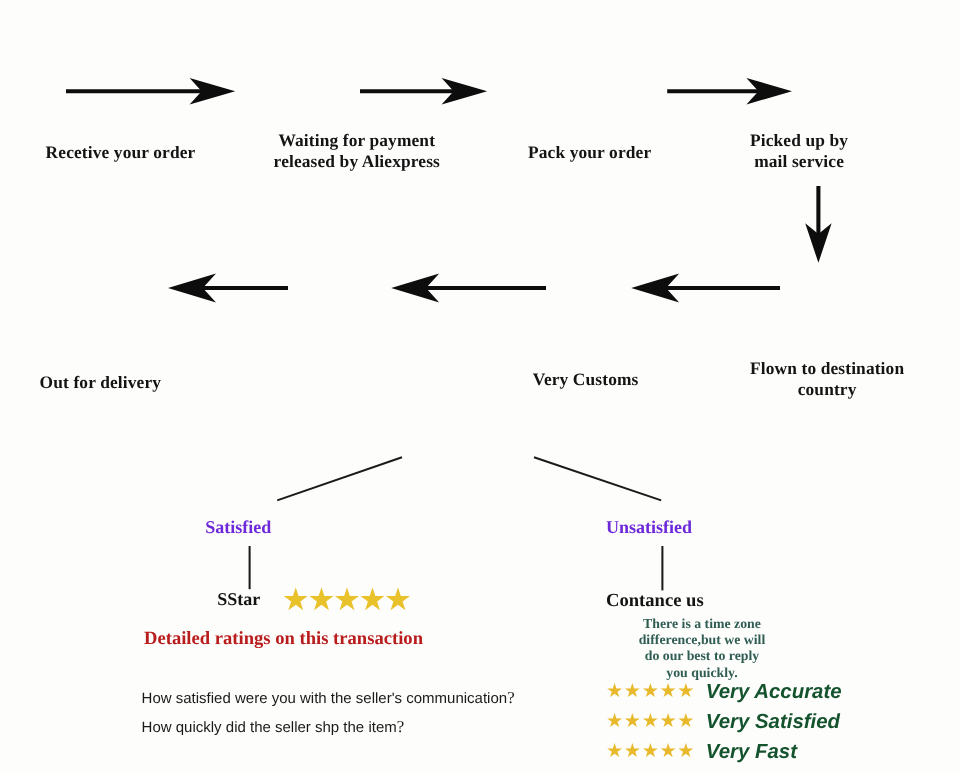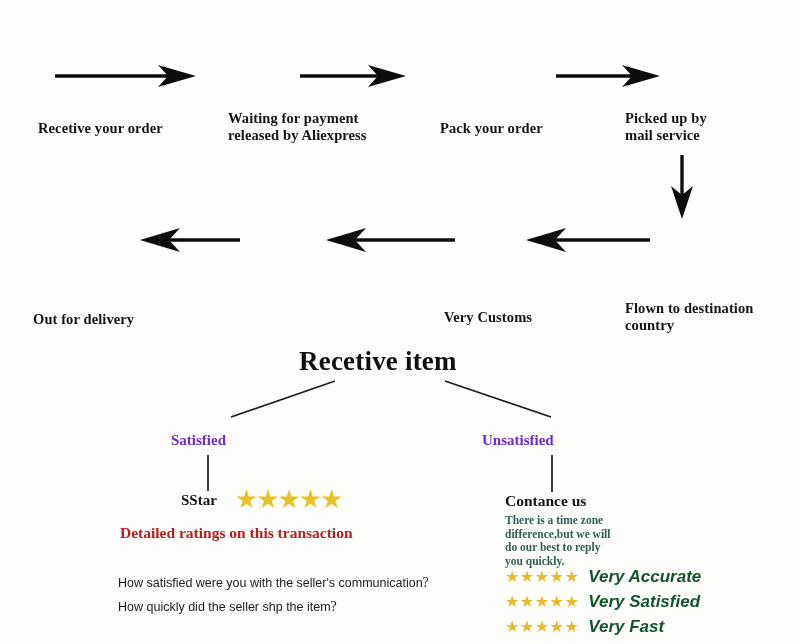--- a/index.html
+++ b/index.html
@@ -11,20 +11,21 @@
     height: 644px;
     background: #fdfdfc;
     font-family: "Liberation Serif", serif;
     color: #111111;
     overflow: hidden;
   }
   #canvas {
     position: relative;
     width: 800px;
     height: 644px;
+    text-align: center;
   }
   svg.arrows {
     position: absolute;
     left: 0;
     top: 0;
     width: 800px;
     height: 644px;
     pointer-events: none;
   }
   .lbl {
@@ -188,24 +189,23 @@
 released by Aliexpress</div>
   <div class="lbl" style="left:440px; top:120px;">Pack your order</div>
   <div class="lbl" style="left:625px; top:110px;">Picked up by
 mail service</div>
 
   <div class="lbl" style="left:33px; top:311px;">Out for delivery</div>
   <div class="lbl" style="left:444px; top:309px;">Very Customs</div>
   <div class="lbl" style="left:625px; top:300px;">Flown to destination
 country</div>
 
-  <div class="title-main" style="left:299px; top:346px;">Recetive item</div>
 
   <div class="branch-lbl" style="left:171px; top:432px;">Satisfied</div>
-  <div class="branch-lbl" style="left:482px; top:432px;font-family:Liberation Serif, serif;">Unsatisfied</div>
+  <div class="branch-lbl" style="left:505px; top:432px;font-family:Liberation Serif, serif;">Unsatisfied</div>
 
   <div class="sstar-row" style="left:181px; top:487px;">
     <span class="sstar-text">SStar</span>
     <span class="big-stars">
       <span class="st">★</span>
       <span class="st">★</span>
       <span class="st">★</span>
       <span class="st">★</span>
       <span class="st">★</span>
     </span>

